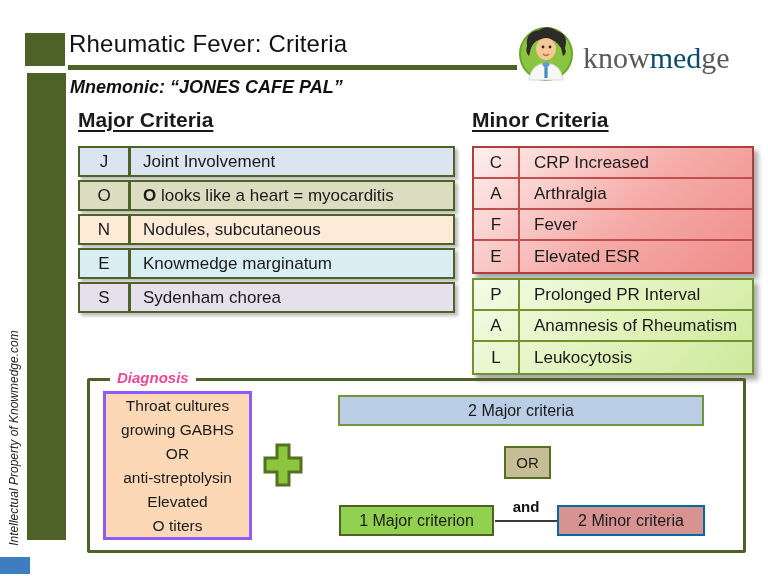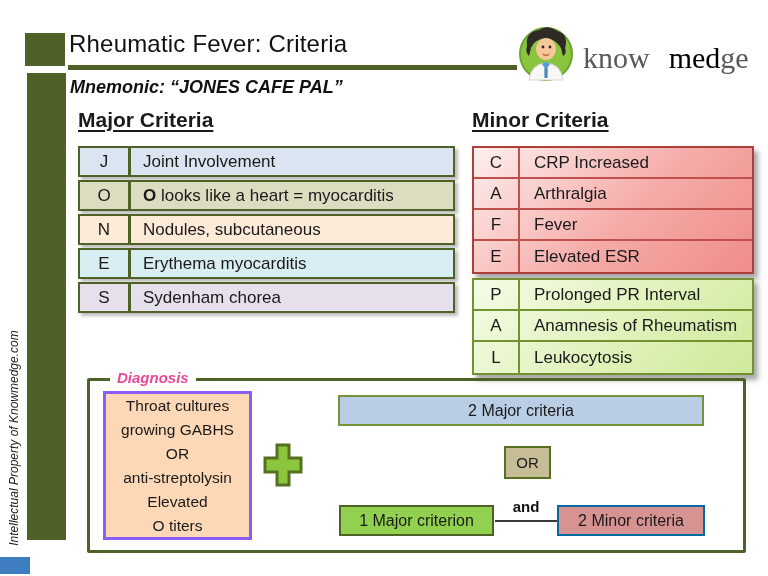--- a/index.html
+++ b/index.html
@@ -15,21 +15,21 @@
   .mnemonic{position:absolute;left:70px;top:77px;font-size:18px;font-weight:bold;font-style:italic;color:#111;}
   .watermark{
     position:absolute;left:-96px;top:429px;width:224px;height:18px;
     transform:rotate(-90deg);font-size:12px;font-style:italic;color:#1c1c1c;
     text-align:center;white-space:nowrap;
   }
   
   .logo{position:absolute;left:517px;top:24px;display:flex;align-items:center;}
   .logo svg{display:block;}
   .logo-text{font-family:"Liberation Serif",serif;font-size:30px;margin-left:8px;margin-top:10px;color:#58595b;}
-  .logo-text .med{color:#000000;margin-left:19px;}
+  .logo-text .med{color:#0c4a6e;}
   
   .heading{position:absolute;top:108px;font-size:21px;font-weight:bold;text-align:left;}
   .heading span{text-decoration:underline;text-decoration-thickness:2px;text-underline-offset:3px;}
   .major-heading{left:78px;width:377px;}
   .minor-heading{left:472px;width:278px;}
   
   .major-table{position:absolute;left:78px;top:146px;width:377px;}
   .major-row{
     display:flex;align-items:center;height:27px;border:2px solid #4e6228;margin-bottom:3px;
     font-size:17px;box-shadow:3px 3px 3px rgba(110,110,110,.45);
@@ -115,21 +115,21 @@
     <div class="major-row fill-o">
       <div class="major-letter">O</div>
       <div class="major-text"><b>O</b><span> looks like a heart = myocarditis</span></div>
     </div>
     <div class="major-row fill-n">
       <div class="major-letter">N</div>
       <div class="major-text">Nodules, subcutaneous</div>
     </div>
     <div class="major-row fill-e">
       <div class="major-letter">E</div>
-      <div class="major-text">Erythema myocarditis</div>
+      <div class="major-text">Knowmedge marginatum</div>
     </div>
     <div class="major-row fill-s">
       <div class="major-letter">S</div>
       <div class="major-text">Sydenham chorea</div>
     </div>
   </div>
 
   <div class="minor-table minor-cafe">
     <div class="minor-row">
       <div class="minor-letter">C</div>

